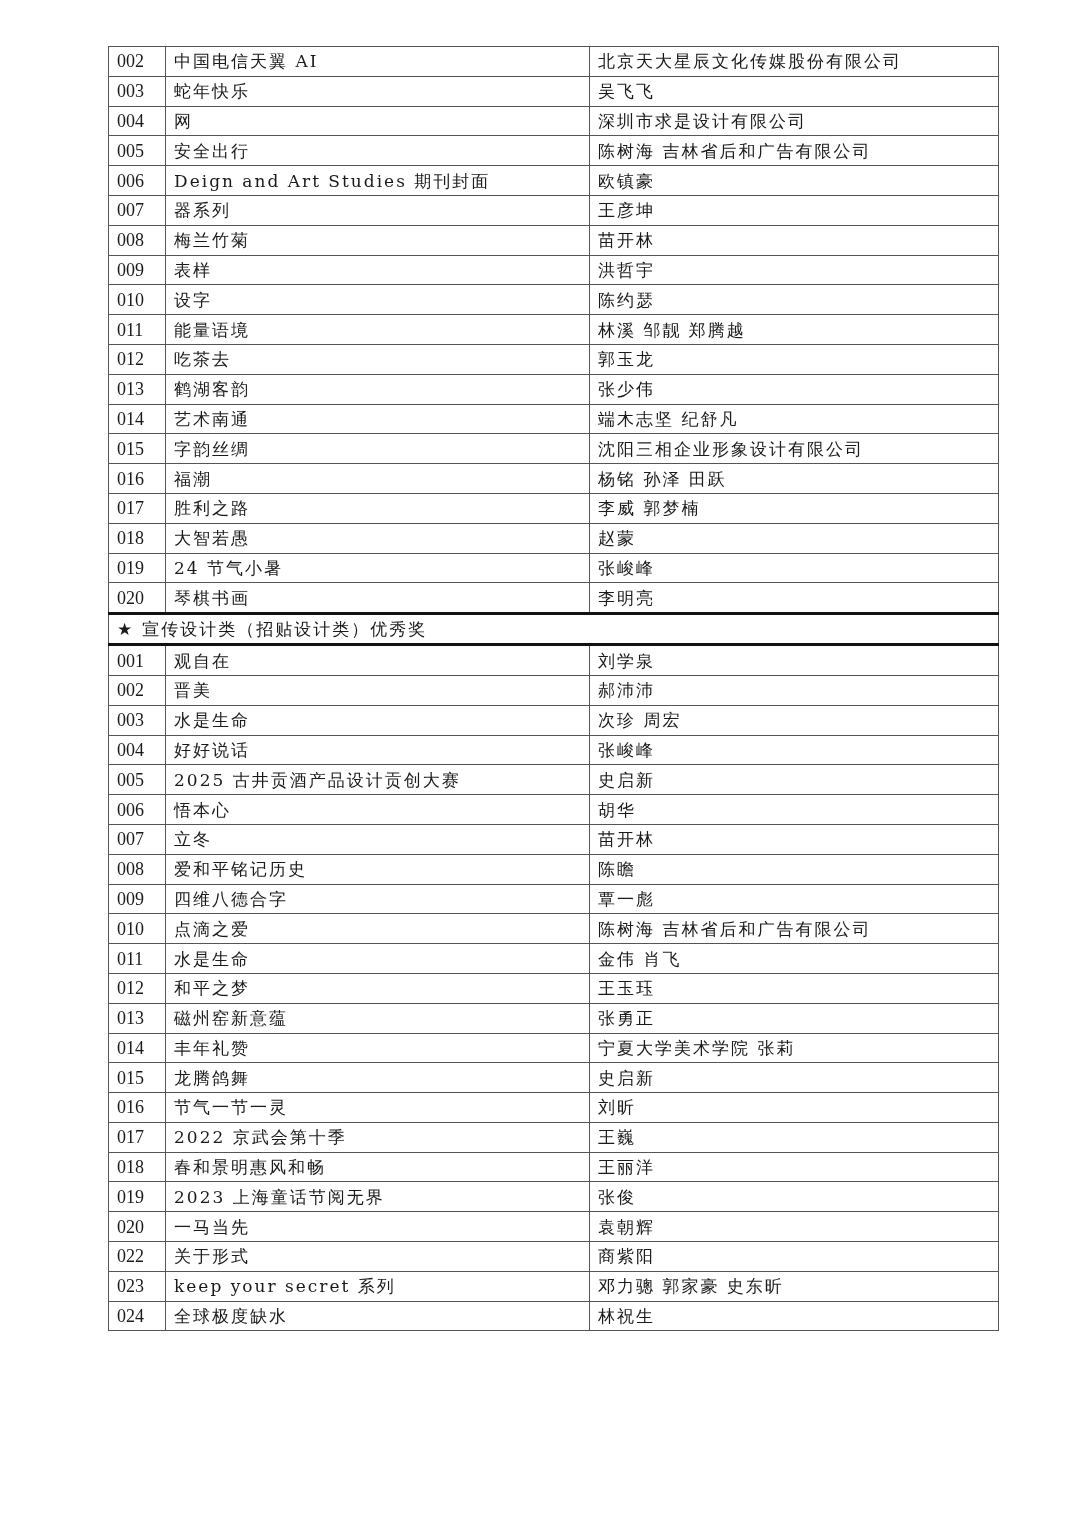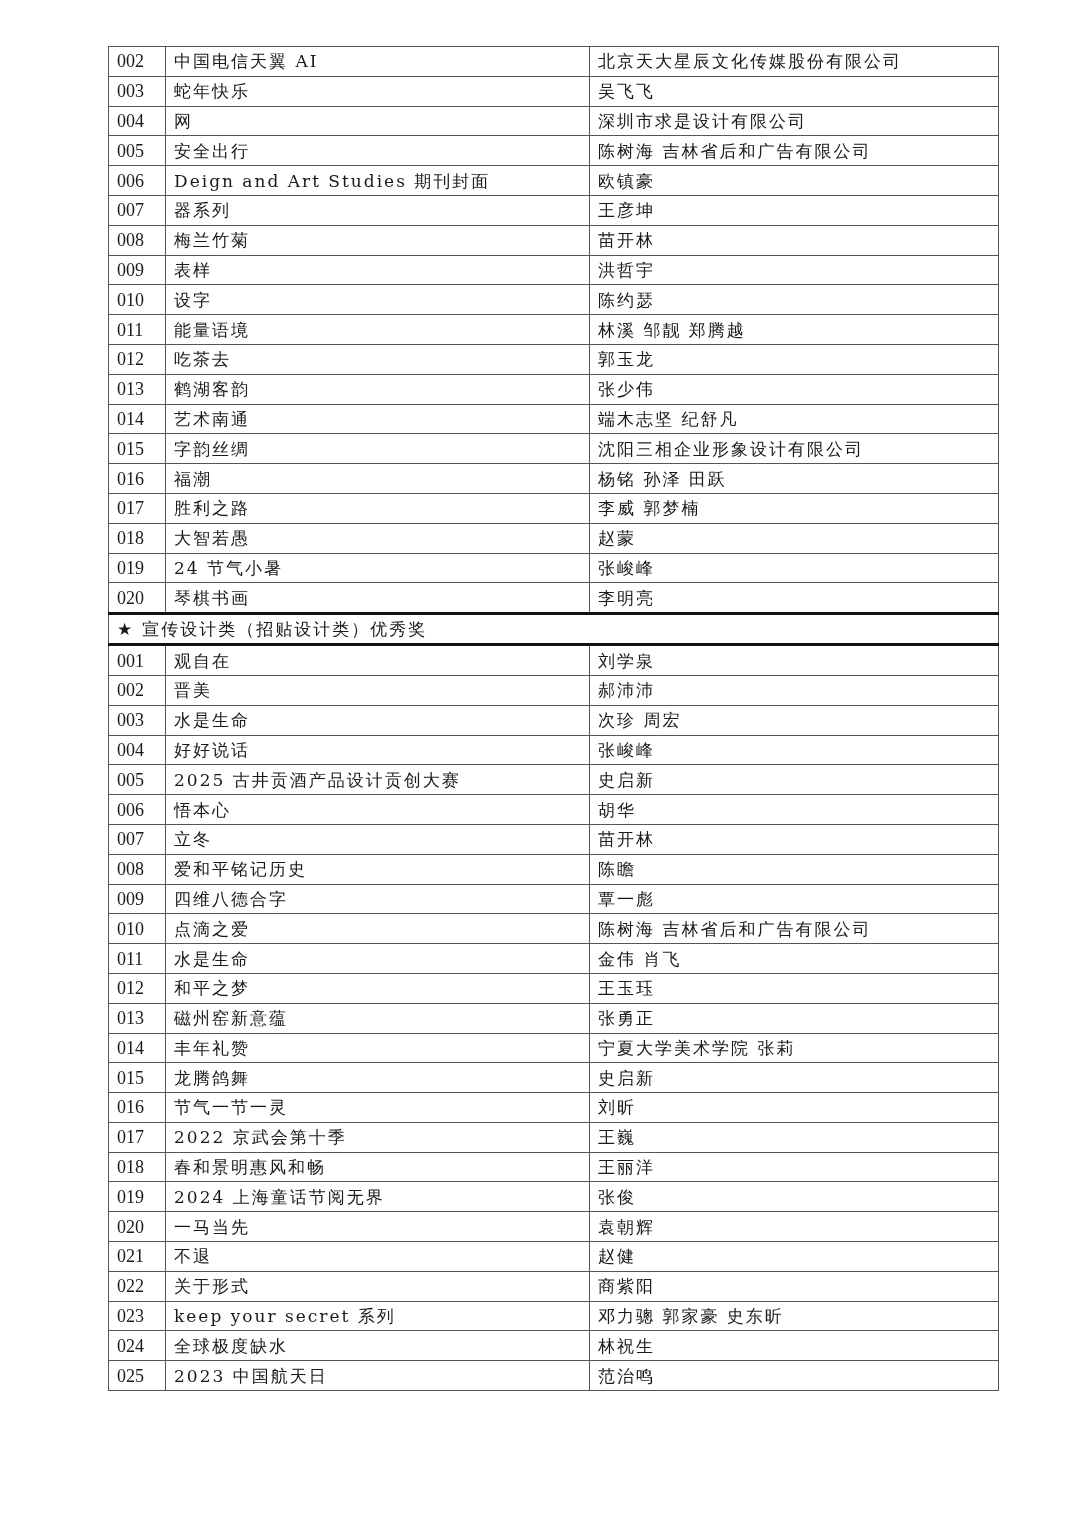--- a/index.html
+++ b/index.html
@@ -209,48 +209,38 @@
           <td class="cjk">2022 京武会第十季</td>
           <td class="cjk">王巍</td>
         </tr>
         <tr>
           <td class="num">018</td>
           <td class="cjk">春和景明惠风和畅</td>
           <td class="cjk">王丽洋</td>
         </tr>
         <tr>
           <td class="num">019</td>
-          <td class="cjk">2024 上海童话节阅无界</td>
+          <td class="cjk">2023 上海童话节阅无界</td>
           <td class="cjk">张俊</td>
         </tr>
         <tr>
           <td class="num">020</td>
           <td class="cjk">一马当先</td>
           <td class="cjk">袁朝辉</td>
         </tr>
         <tr>
-          <td class="num">021</td>
-          <td class="cjk">不退</td>
-          <td class="cjk">赵健</td>
-        </tr>
-        <tr>
           <td class="num">022</td>
           <td class="cjk">关于形式</td>
           <td class="cjk">商紫阳</td>
         </tr>
         <tr>
           <td class="num">023</td>
           <td class="cjk">keep your secret 系列</td>
           <td class="cjk">邓力骢 郭家豪 史东昕</td>
         </tr>
         <tr>
           <td class="num">024</td>
           <td class="cjk">全球极度缺水</td>
           <td class="cjk">林祝生</td>
-        </tr>
-        <tr>
-          <td class="num">025</td>
-          <td class="cjk">2023 中国航天日</td>
-          <td class="cjk">范治鸣</td>
         </tr>
       </tbody>
   </table>
 </div>
 
 </body></html>

